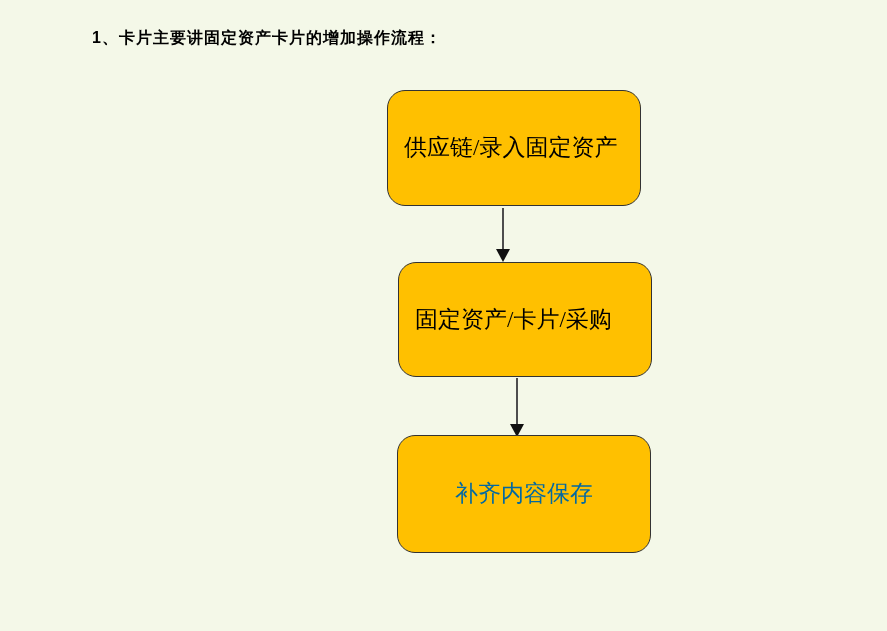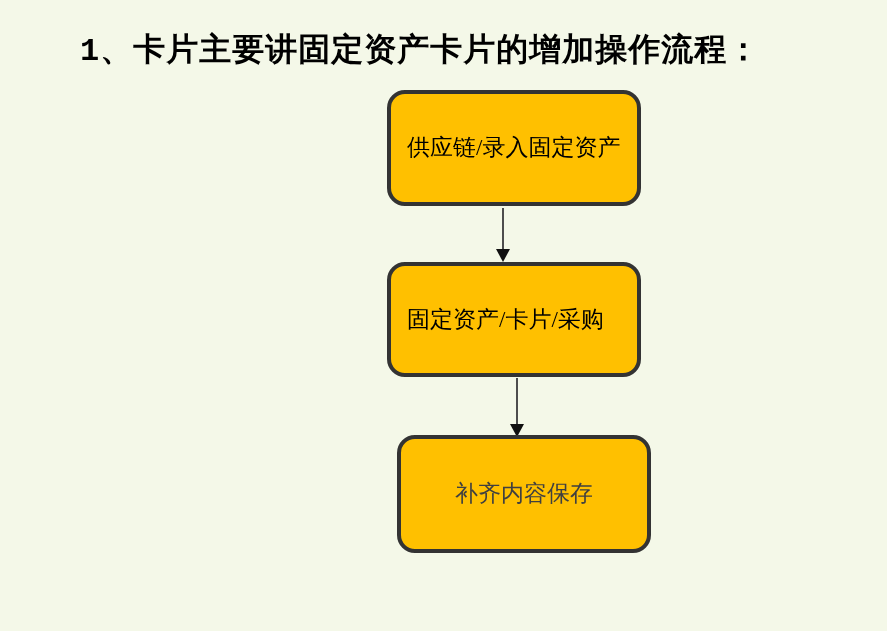--- a/index.html
+++ b/index.html
@@ -5,35 +5,34 @@
   html, body { margin: 0; padding: 0; }
   .page {
     position: relative;
     width: 887px;
     height: 631px;
     overflow: hidden;
     font-family: "Liberation Sans", sans-serif;
   }
   .title {
     position: absolute;
-    left: 80px;
+    left: 92px;
     top: 28px;
-    font-size: 32px;
+    font-size: 16px;
     font-weight: bold;
     color: #000000;
     letter-spacing: 1px;
     white-space: nowrap;
-    font-family: Liberation Mono, monospace;
   }
   .node {
     position: absolute;
     box-sizing: border-box;
     width: 254px;
     background: #FFC000;
-    border: 4px solid #b91c1c;
+    border: 1px solid #b91c1c;
     border-radius: 18px;
     display: flex;
     flex-direction: column;
     justify-content: center;
     font-family: "Liberation Serif", serif;
     font-size: 23px;
     line-height: 40px;
     color: #000000;
   }
   .node .node-line { white-space: nowrap; }
@@ -71,26 +70,26 @@
 
   <div class="node node-1" style="background: rgb(255, 192, 0); border-color: rgb(51, 51, 51); color: rgb(0, 0, 0);">
     <div class="node-line">供应链/录入固定资产</div>
   </div>
 
   <div class="connector connector-1">
     <div class="line" style="background: rgb(77, 77, 77);"></div>
     <div class="head" style="border-top-color: rgb(17, 17, 17);"></div>
   </div>
 
-  <div class="node node-2" style="background: rgb(255, 192, 0); border-color: rgb(51, 51, 51); color: rgb(0, 0, 0);">
+  <div class="node node-2" style="background: rgb(255, 192, 0); border-color: rgb(51, 51, 51); color: rgb(0, 0, 0); margin-left: 11px;">
     <div class="node-line">固定资产/卡片/采购</div>
   </div>
 
   <div class="connector connector-2">
     <div class="line" style="background: rgb(77, 77, 77);"></div>
     <div class="head" style="border-top-color: rgb(17, 17, 17);"></div>
   </div>
 
-  <div class="node node-3" style="background: rgb(255, 192, 0); border-color: rgb(51, 51, 51); color: #404040;">
+  <div class="node node-3" style="background: rgb(255, 192, 0); border-color: rgb(51, 51, 51); color: #0369a1;">
     <div class="node-line">补齐内容保存</div>
   </div>
 
 </div>
 
 </body></html>

